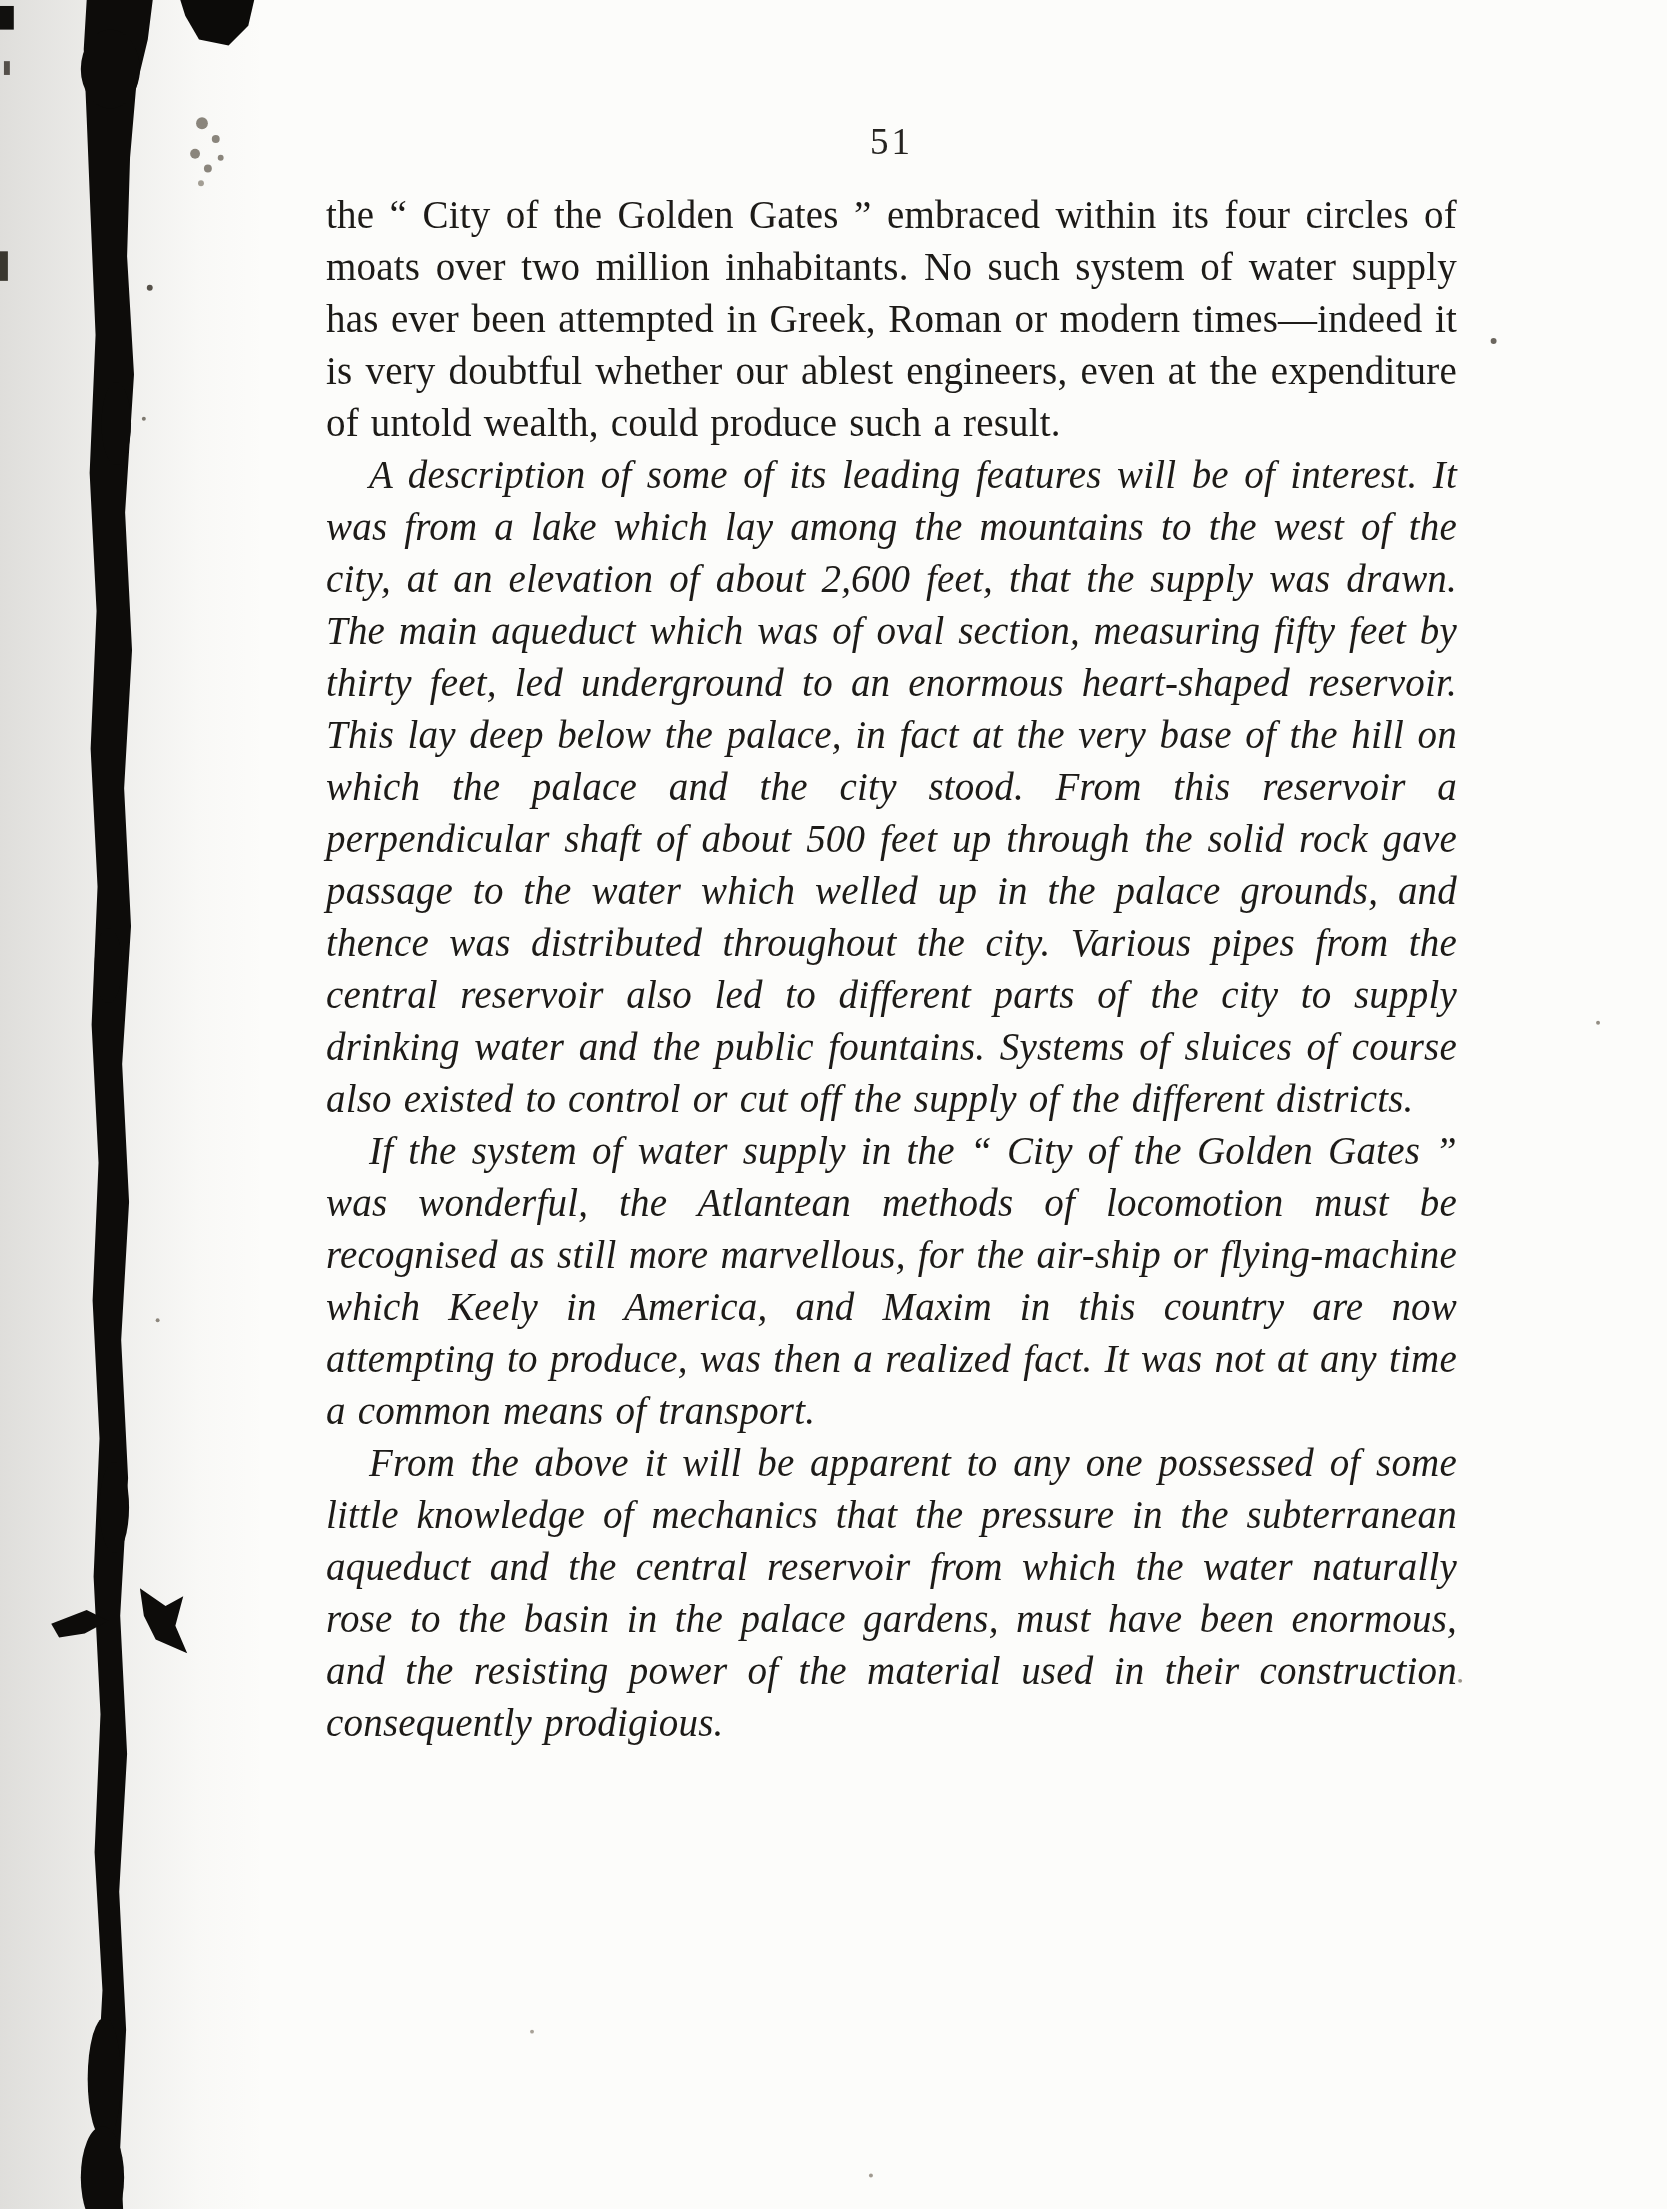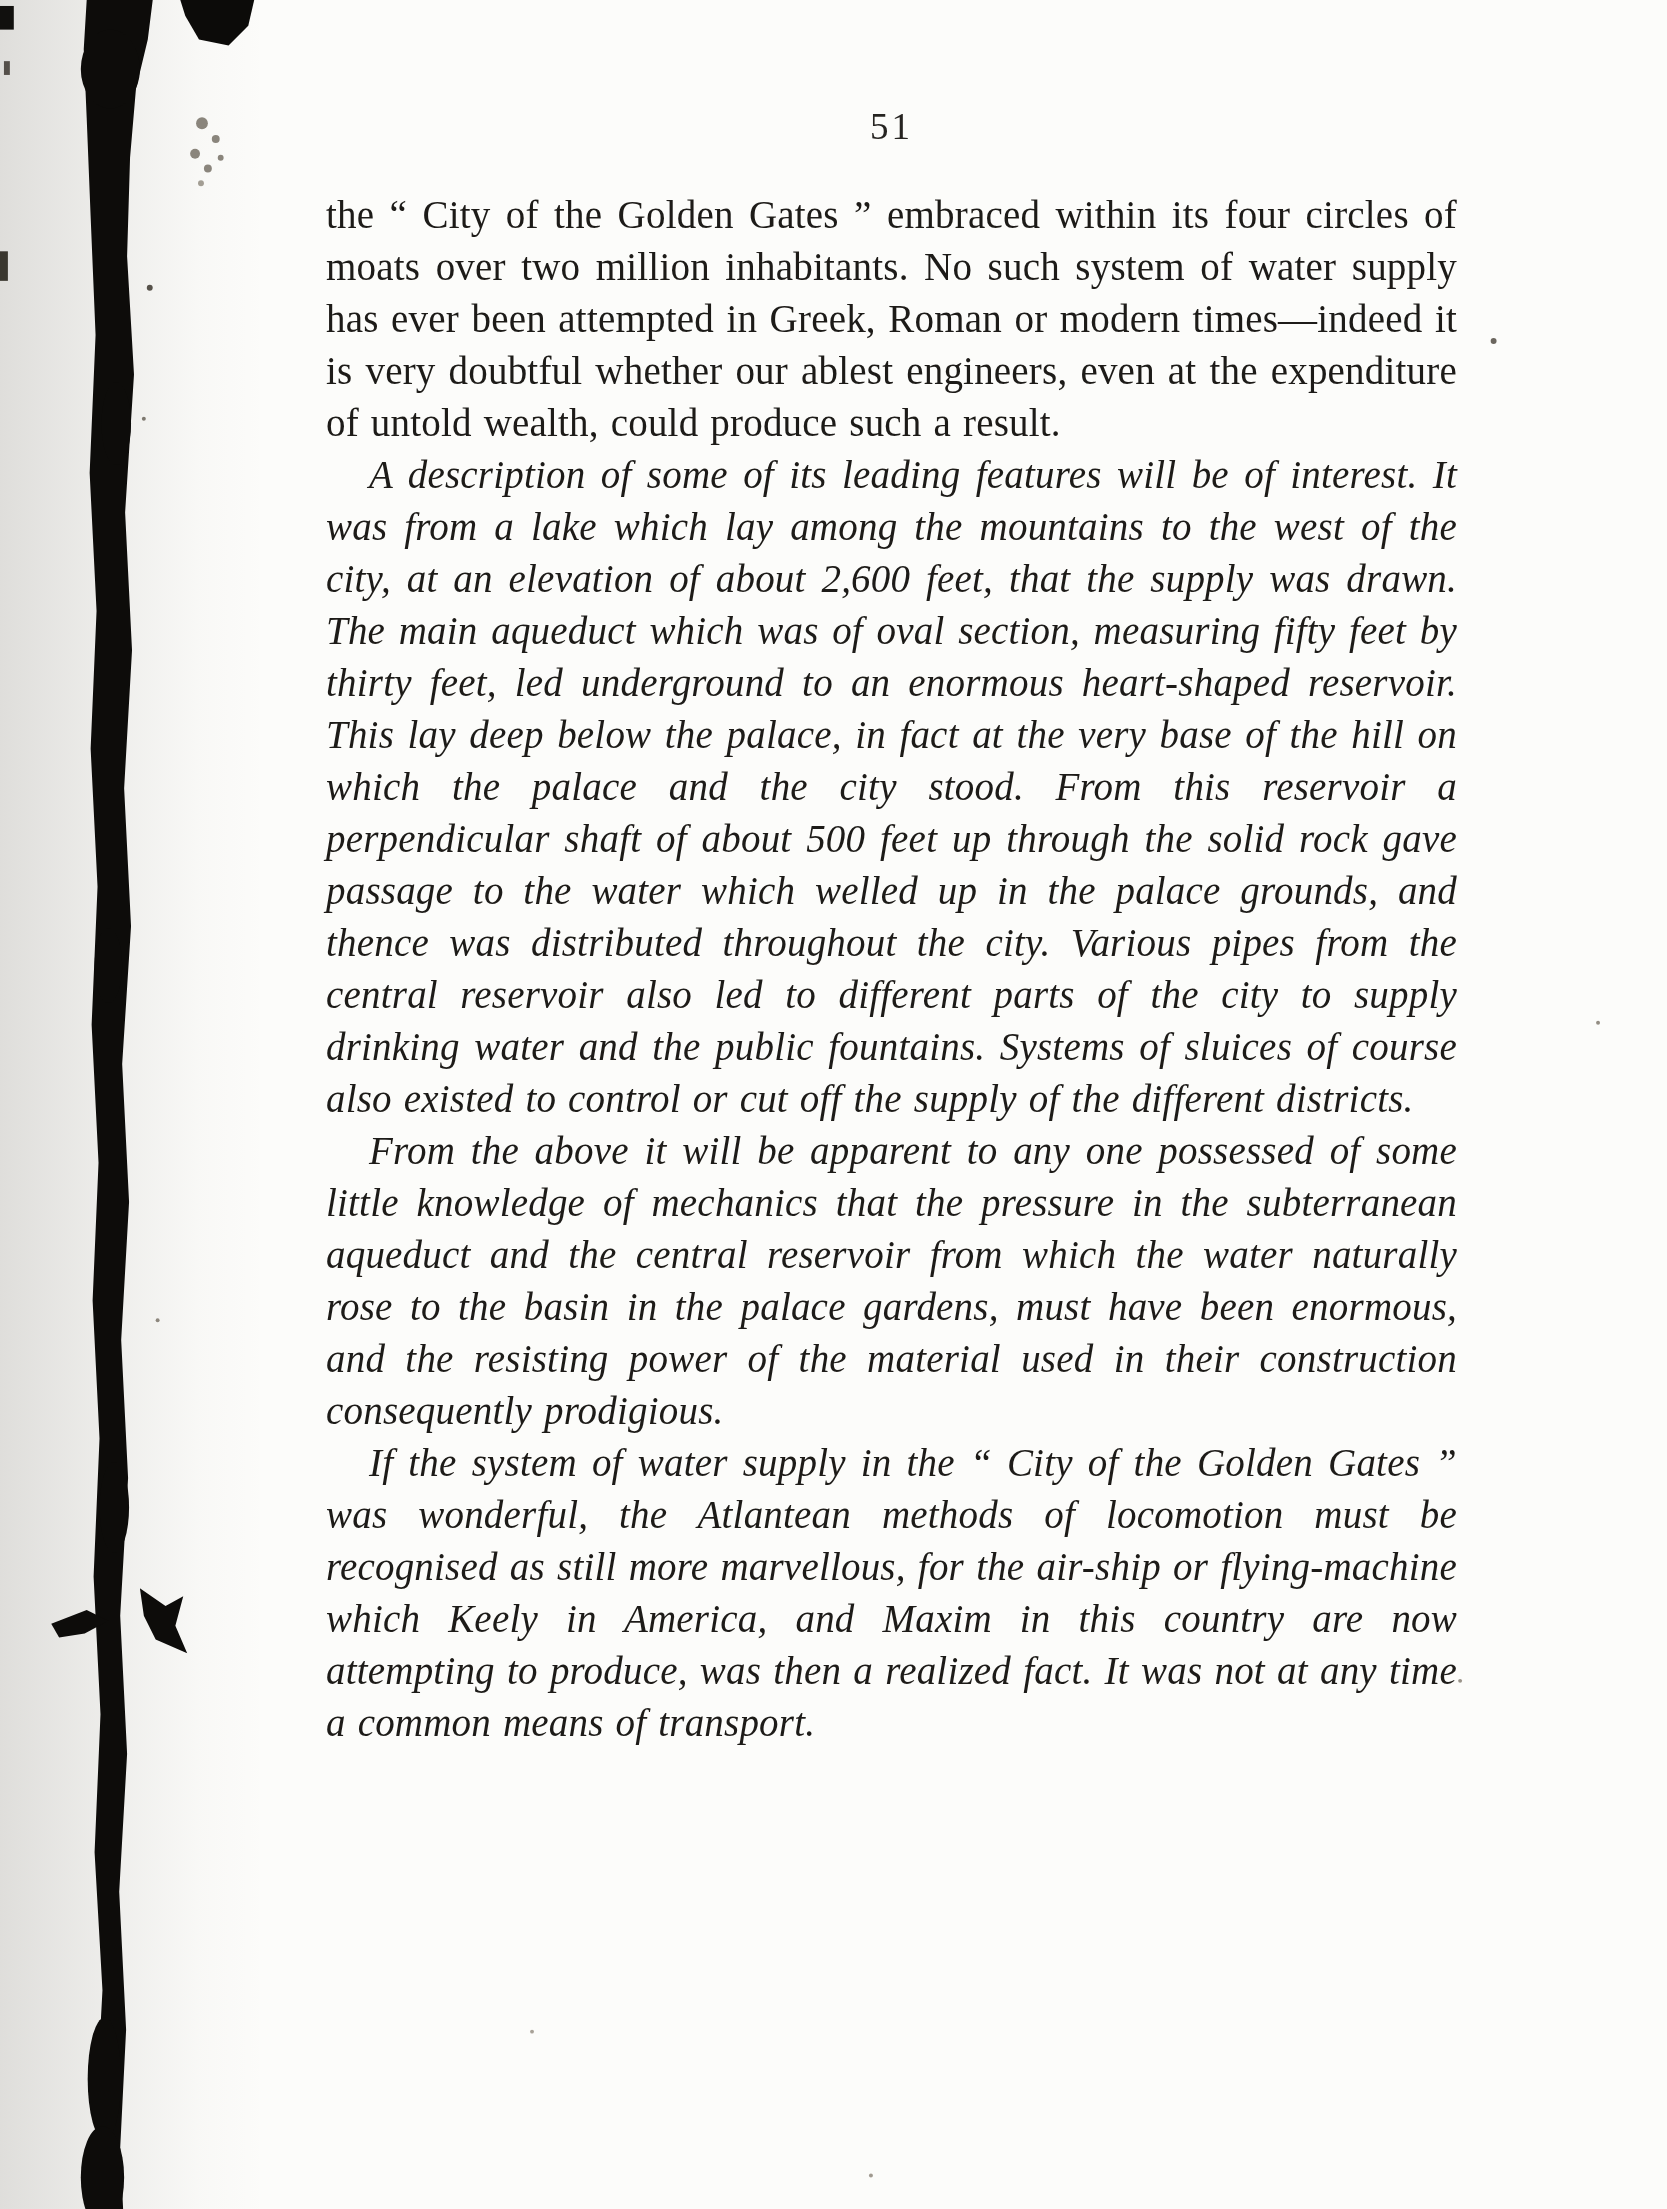--- a/index.html
+++ b/index.html
@@ -29,21 +29,21 @@
   }
   .artifacts-svg {
     position: absolute;
     left: 0; top: 0;
     width: 1668px; height: 2210px;
     pointer-events: none;
   }
   .page-number {
     position: absolute;
     left: 326px;
-    top: 105px;
+    top: 120px;
     width: 1131px;
     text-align: center;
     font-size: 37px;
     letter-spacing: 3px;
     color: #262421;
   }
   .text-block {
     position: absolute;
     left: 326px;
     top: 189px;
@@ -111,18 +111,18 @@
       <circle cx="540" cy="2062" r="2" fill="#a8a298"></circle>
       <circle cx="160" cy="1340" r="2" fill="#8d877d"></circle>
     </g>
   </svg>
 
   <div class="page-number">51</div>
 
   <div class="text-block">
     <p>the “ City of the Golden Gates ” embraced within its four circles of moats over two million inhabitants.  No such system of water supply has ever been attempted in Greek, Roman or modern times—indeed it is very doubtful whether our ablest engineers, even at the expenditure of untold wealth, could produce such a result.</p>
     <p class="indent">A description of some of its leading features will be of interest.  It was from a lake which lay among the mountains to the west of the city, at an elevation of about 2,600 feet, that the supply was drawn.  The main aqueduct which was of oval section, measuring fifty feet by thirty feet, led underground to an enormous heart-shaped reservoir.  This lay deep below the palace, in fact at the very base of the hill on which the palace and the city stood.  From this reservoir a perpendicular shaft of about 500 feet up through the solid rock gave passage to the water which welled up in the palace grounds, and thence was distributed throughout the city.  Various pipes from the central reservoir also led to different parts of the city to supply drinking water and the public fountains.  Systems of sluices of course also existed to control or cut off the supply of the different districts.</p>
+    <p class="indent">If the system of water supply in the “ City of the Golden Gates ” was wonderful, the Atlantean methods of locomotion must be recognised as still more marvellous, for the air-ship or flying-machine which Keely in America, and Maxim in this country are now attempting to produce, was then a realized fact.  It was not at any time a common means of transport.</p>
     <p class="indent">From the above it will be apparent to any one possessed of some little knowledge of mechanics that the pressure in the subterranean aqueduct and the central reservoir from which the water naturally rose to the basin in the palace gardens, must have been enormous, and the resisting power of the material used in their construction consequently prodigious.</p>
-    <p class="indent">If the system of water supply in the “ City of the Golden Gates ” was wonderful, the Atlantean methods of locomotion must be recognised as still more marvellous, for the air-ship or flying-machine which Keely in America, and Maxim in this country are now attempting to produce, was then a realized fact.  It was not at any time a common means of transport.</p>
   </div>
 
 </div>
 
 
 </body></html>

